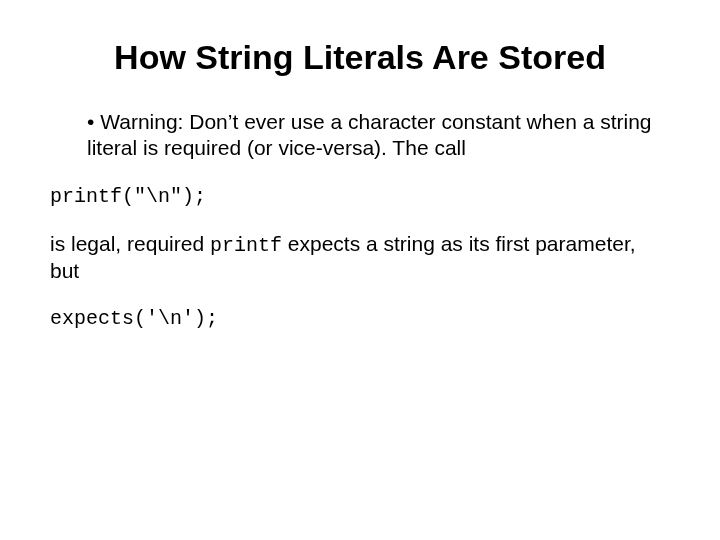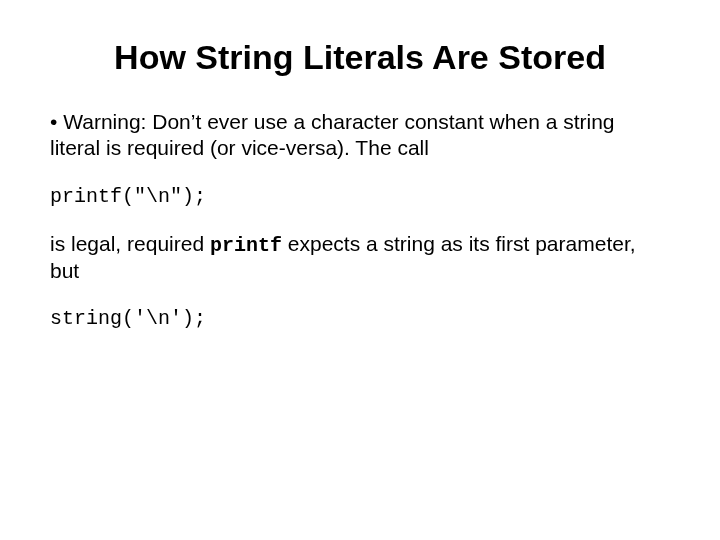--- a/index.html
+++ b/index.html
@@ -25,32 +25,32 @@
   }
   .body {
     font-size: 21px;
     line-height: 1.25;
   }
   .para {
     margin: 0 0 22px 0;
   }
   .bullet-row {
     display: block;
+    margin-left: 37px;
   }
   .bullet {
     display: inline;
   }
   .mono {
     font-family: "Courier New", Courier, monospace;
     font-size: 20px;
   }
   .mono-inline {
     font-family: "Courier New", Courier, monospace;
     font-size: 20px;
-    font-weight: bold;
   }
   .code-block {
     margin: 0 0 22px 0;
   }
 </style>
 </head>
 <body>
 
 <div class="slide">
   <div class="title">How String Literals Are Stored</div>
@@ -60,17 +60,17 @@
     <div class="para bullet-row">
       <span class="bullet">•</span><span> Warning: Don’t ever use a character constant when a string literal is required (or vice-versa). The call</span>
     </div>
 
     <div class="code-block mono">printf("\n");</div>
 
     <div class="para">
       <span>is legal, required </span><span class="mono-inline">printf</span><span> expects a string as its first parameter, but</span>
     </div>
 
-    <div class="code-block mono">string('\n');</div>
+    <div class="code-block mono">expects('\n');</div>
 
 
   </div>
 </div>
 
 </body></html>

